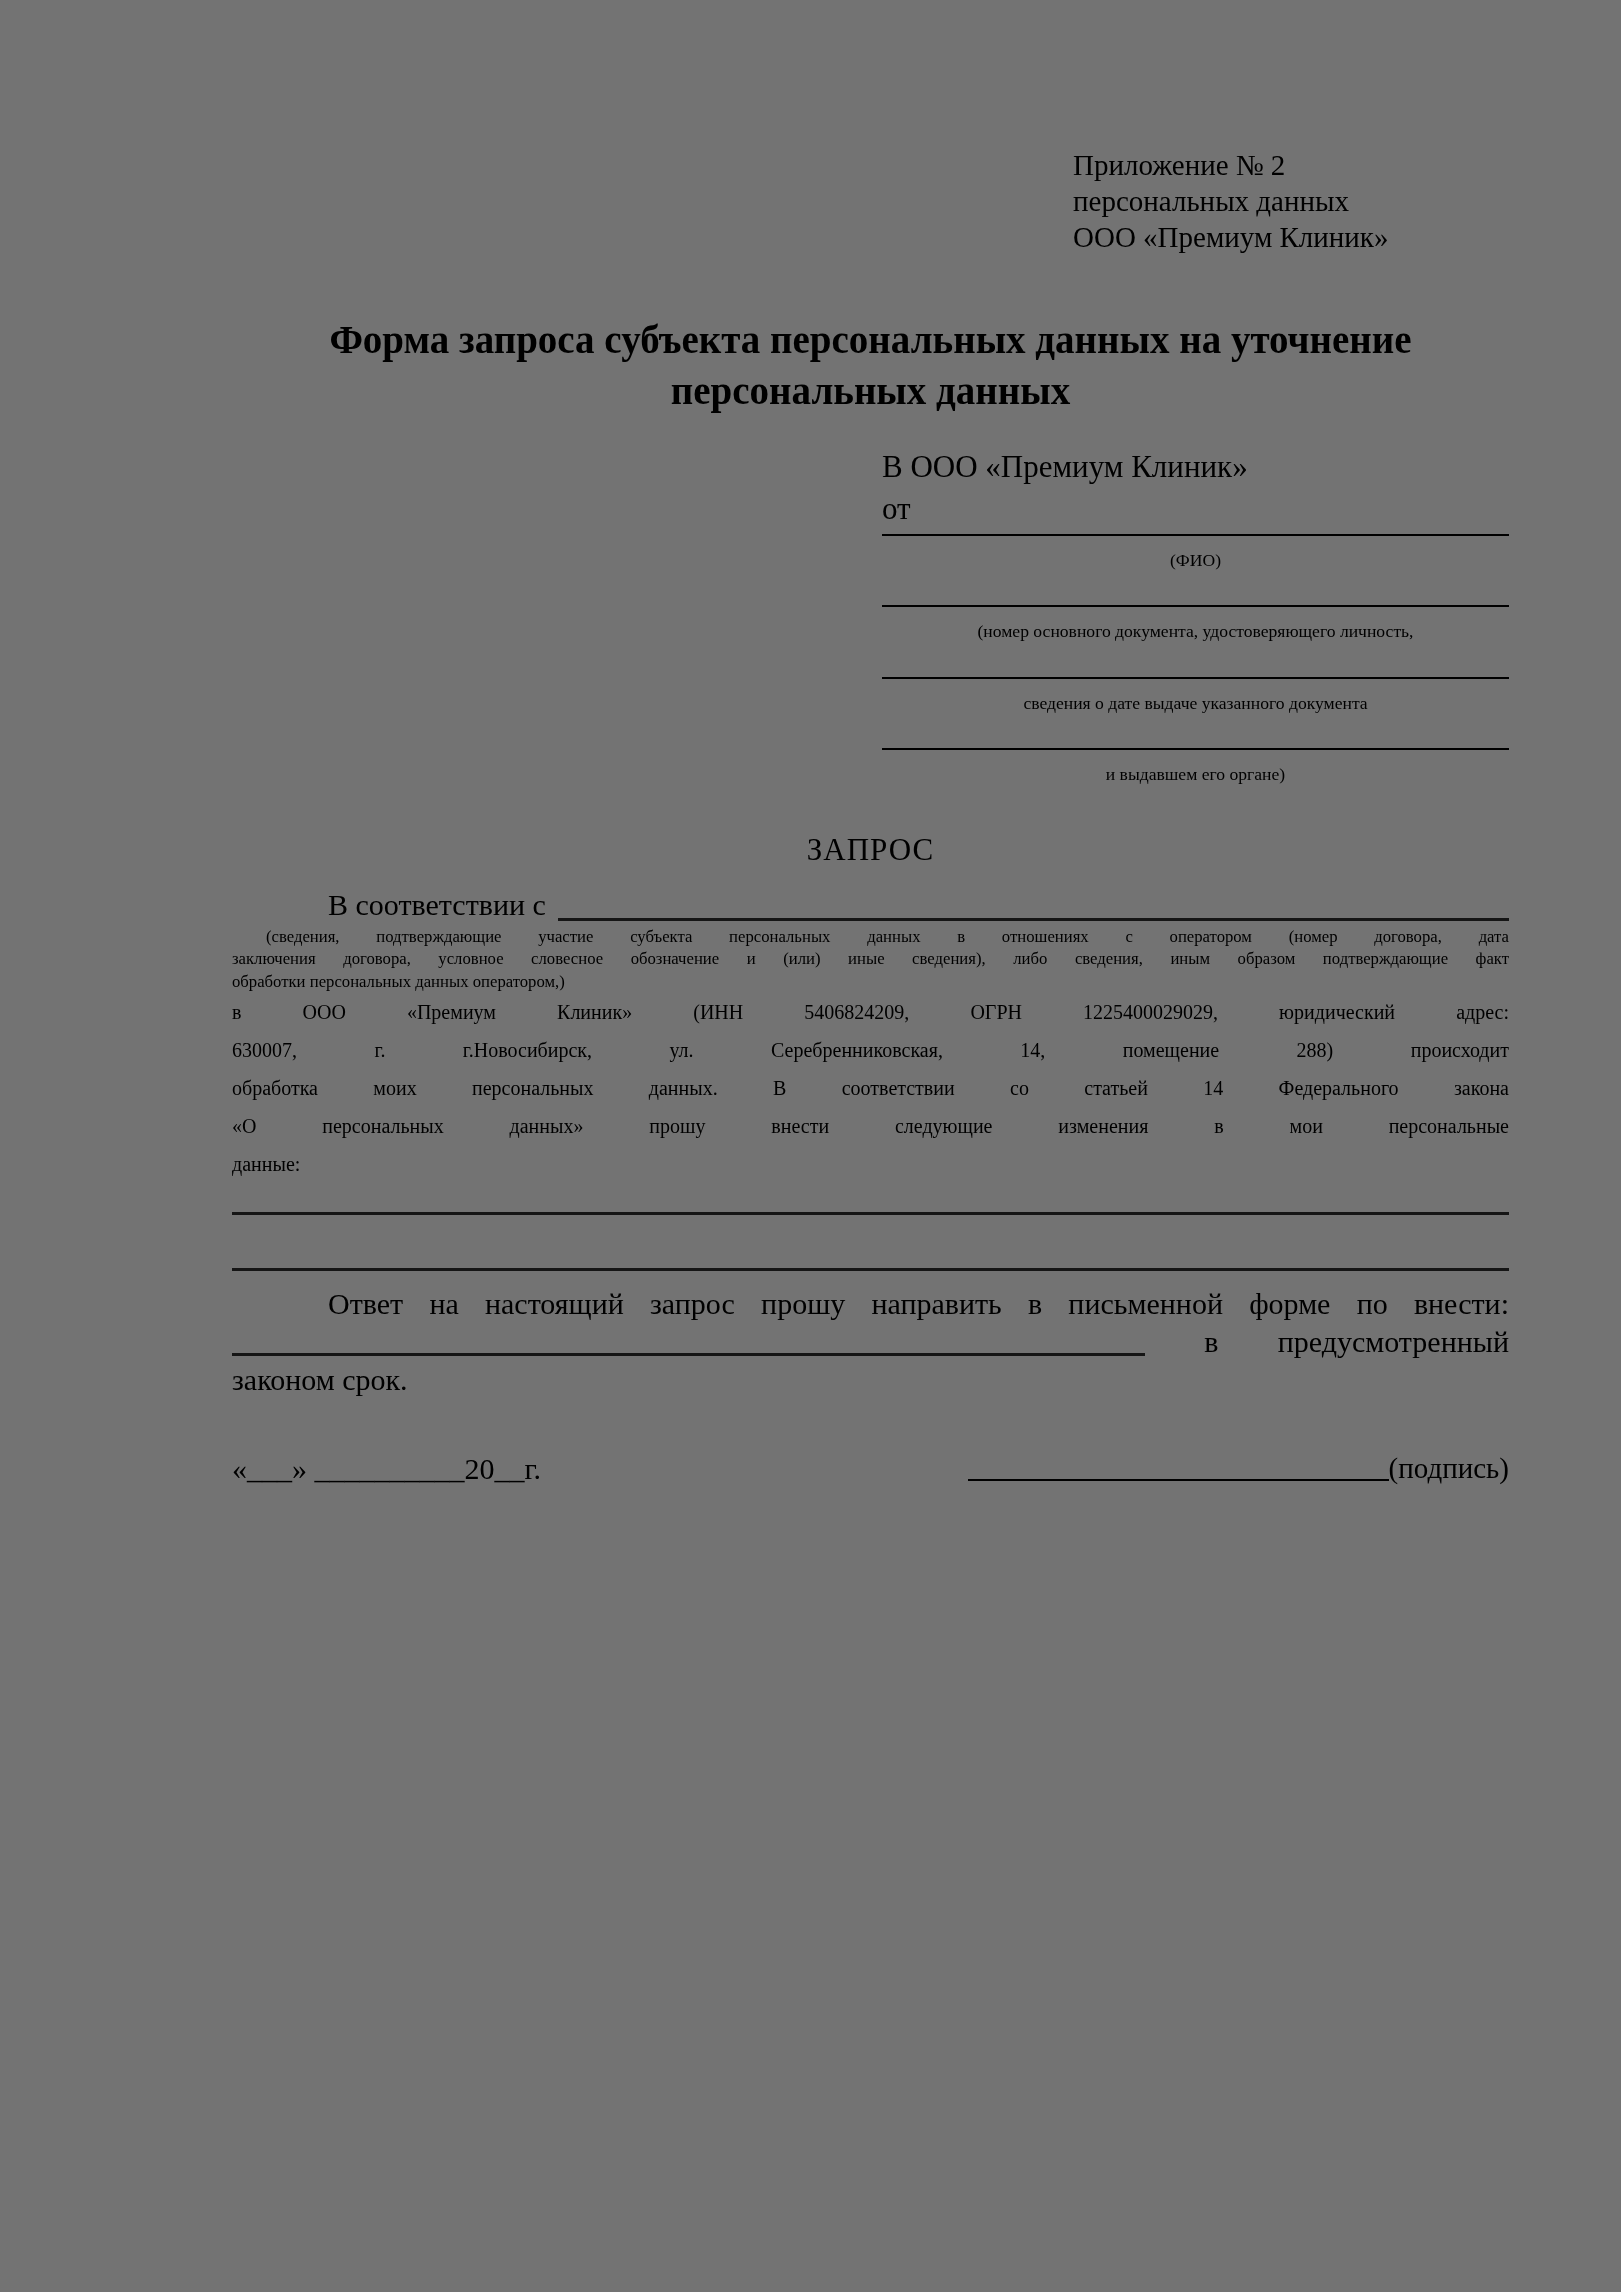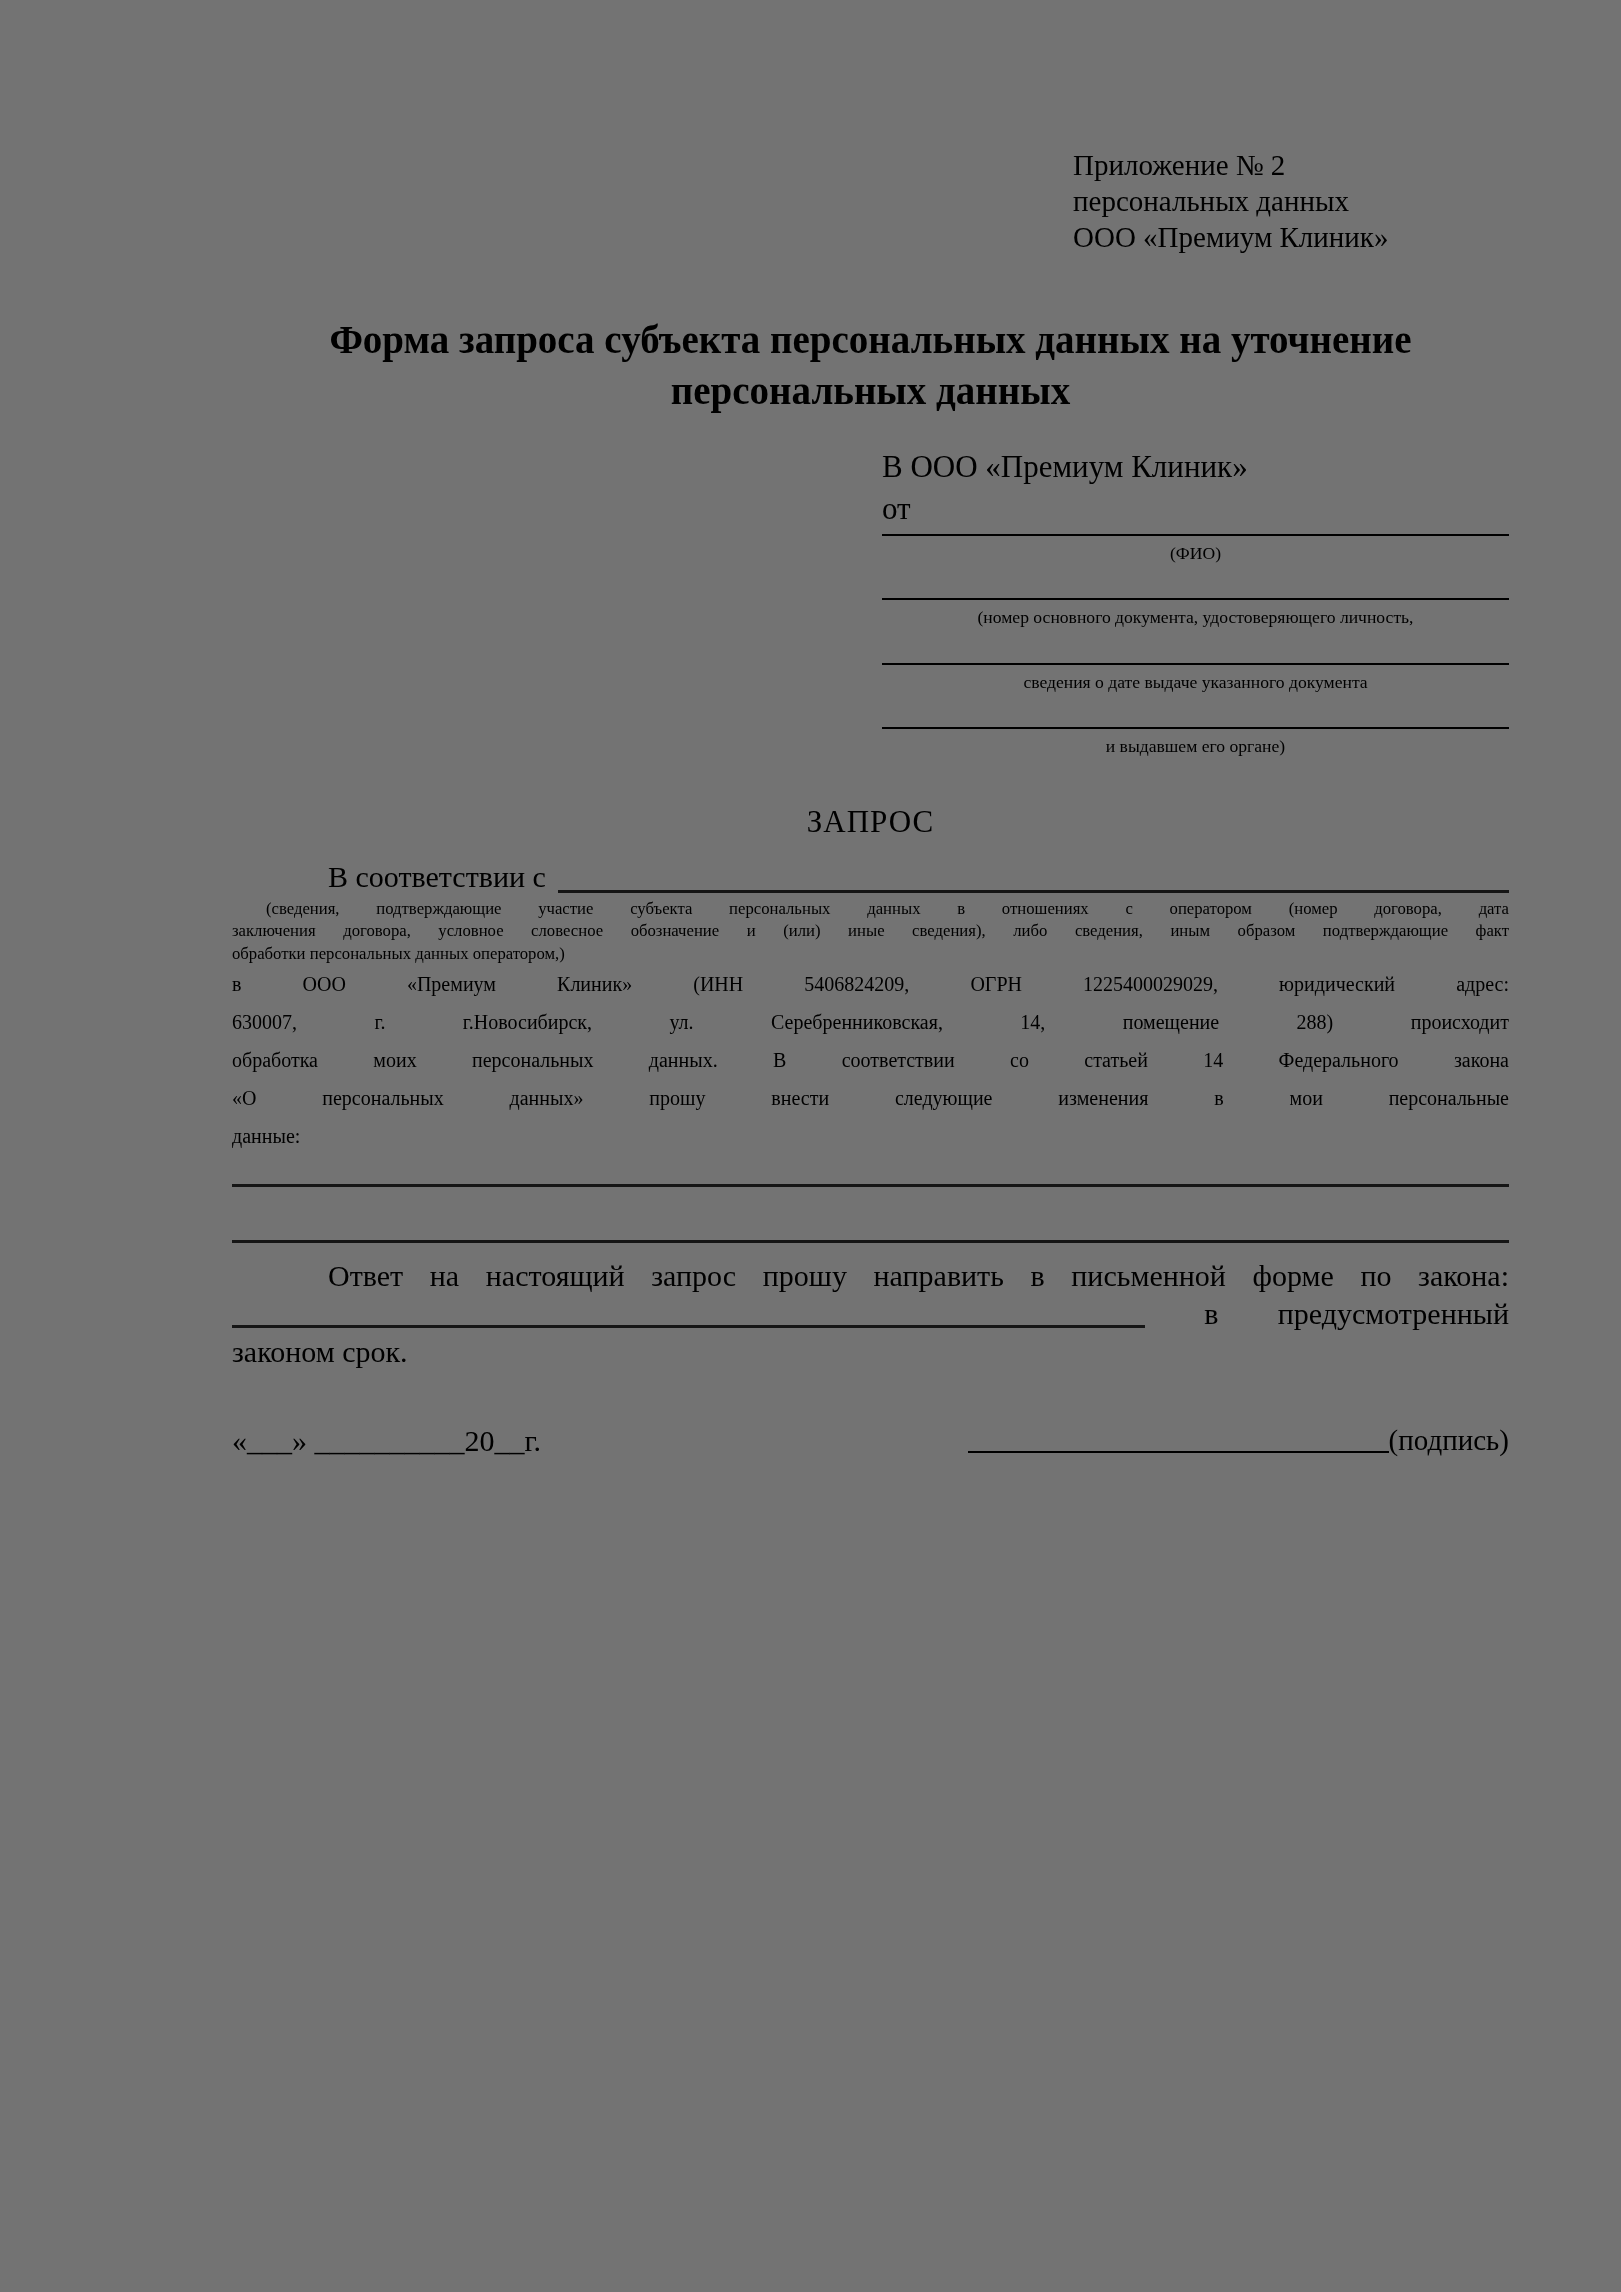--- a/index.html
+++ b/index.html
@@ -49,21 +49,21 @@
     height: 33px;
     border-bottom: 2px solid #000000;
   }
   .field.first .rule {
     height: 3.9px;
   }
   .field .fcap {
     font-size: 17.6px;
     line-height: 23.5px;
     text-align: center;
-    padding-top: 6px;
+    padding-top: 13px;
   }
   
   .zapros {
     margin-top: 43px;
     font-size: 31px;
     line-height: 39px;
     text-align: center;
     letter-spacing: 1px;
   }
   .intro {
@@ -194,21 +194,21 @@
     <div class="jline">630007, г. г.Новосибирск, ул. Серебренниковская, 14, помещение 288) происходит</div>
     <div class="jline">обработка моих персональных данных. В соответствии со статьей 14 Федерального закона</div>
     <div class="jline">«О персональных данных» прошу внести следующие изменения в мои персональные</div>
     <div>данные:</div>
   </div>
 
   <div class="blank blank1"></div>
   <div class="blank blank2"></div>
 
   <div class="reply">
-    <div class="jline indent">Ответ на настоящий запрос прошу направить в письменной форме по закона:</div>
+    <div class="jline indent">Ответ на настоящий запрос прошу направить в письменной форме по внести:</div>
     <div class="reply-mid">
       <span class="addr-rule"></span>
       <span>в</span>
       <span>предусмотренный</span>
     </div>
     <div>законом срок.</div>
   </div>
 
   <div class="sigrow">
     <div class="date">«___» __________20__г.</div>

